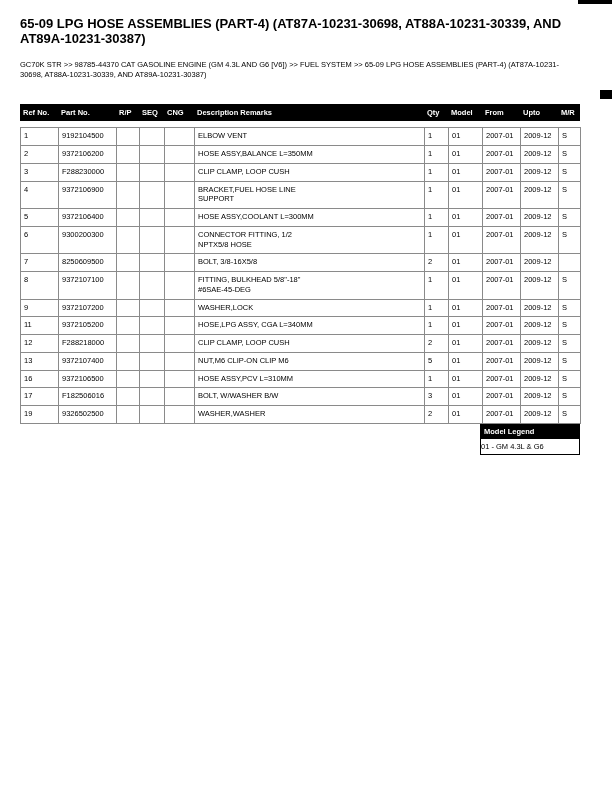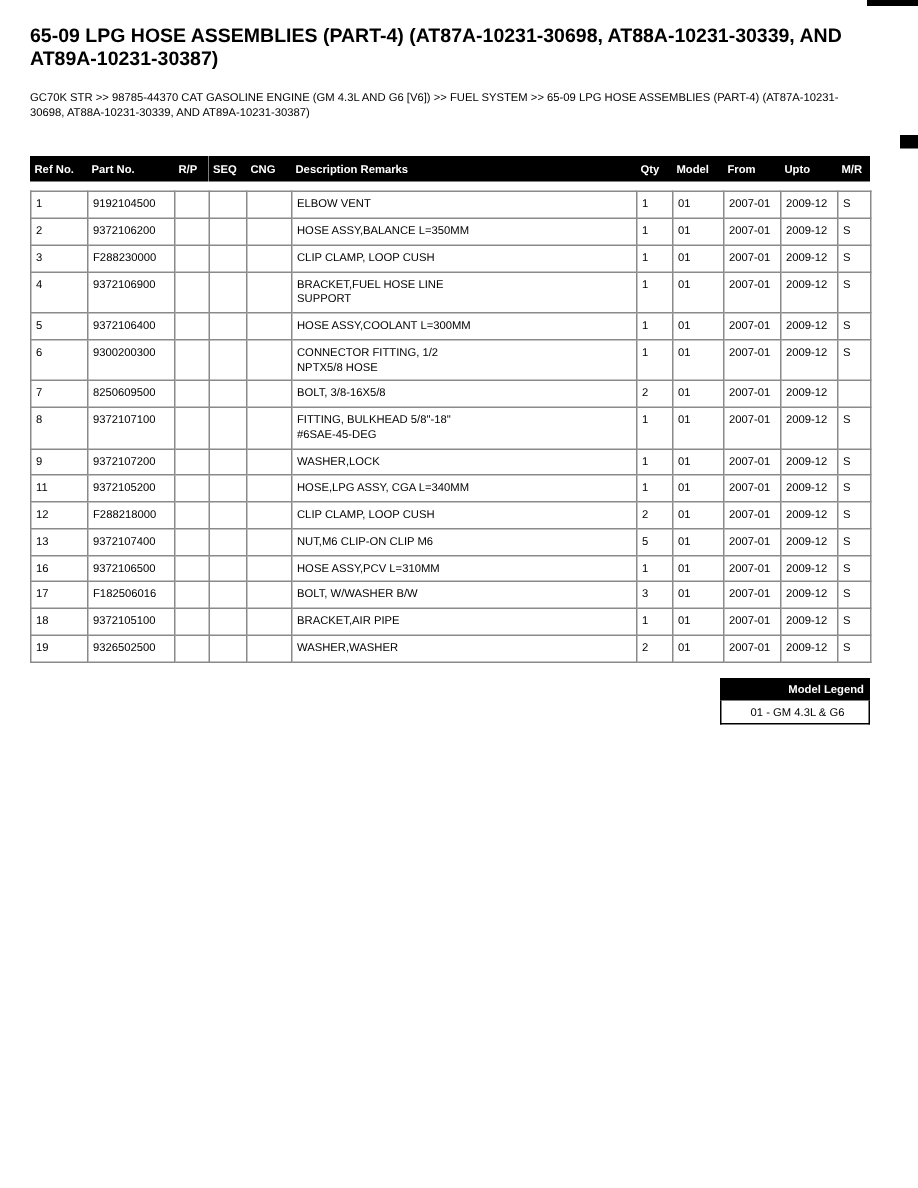--- a/index.html
+++ b/index.html
@@ -35,32 +35,30 @@
     font-size:7.5px;
     padding:3px 3px 4px 3px;
     vertical-align:top;
     white-space:nowrap; overflow:hidden;
     line-height:1.3;
   }
   .body-table td.desc { white-space:pre-line; }
   .legend {
     width:100px;
     margin-left:460px;
-    margin-top:10px;
     font-size:7.5px;
-    text-align:right;
   }
   .legend-title {
     background:#000; color:#fff;
     font-weight:bold;
     padding:3px 4px;
   }
   .legend-item {
     border:1px solid #000; border-top:none;
-    padding:3px 16px;
+    padding:3px 0;
   }
   .artifact { position:absolute; background:#000; }
   .artifact-1 { top:0; right:0; width:34px; height:4px; }
   .artifact-2 { top:90px; right:0; width:12px; height:9px; }
 </style>
 </head>
 <body>
 
 <div class="page">
 
@@ -293,33 +291,20 @@
           <td></td>
           <td></td>
           <td class="desc">BOLT, W/WASHER B/W</td>
           <td>3</td>
           <td>01</td>
           <td>2007-01</td>
           <td>2009-12</td>
           <td>S</td>
         </tr>
         <tr>
-          <td>18</td>
-          <td>9372105100</td>
-          <td></td>
-          <td></td>
-          <td></td>
-          <td class="desc">BRACKET,AIR PIPE</td>
-          <td>1</td>
-          <td>01</td>
-          <td>2007-01</td>
-          <td>2009-12</td>
-          <td>S</td>
-        </tr>
-        <tr>
           <td>19</td>
           <td>9326502500</td>
           <td></td>
           <td></td>
           <td></td>
           <td class="desc">WASHER,WASHER</td>
           <td>2</td>
           <td>01</td>
           <td>2007-01</td>
           <td>2009-12</td>

